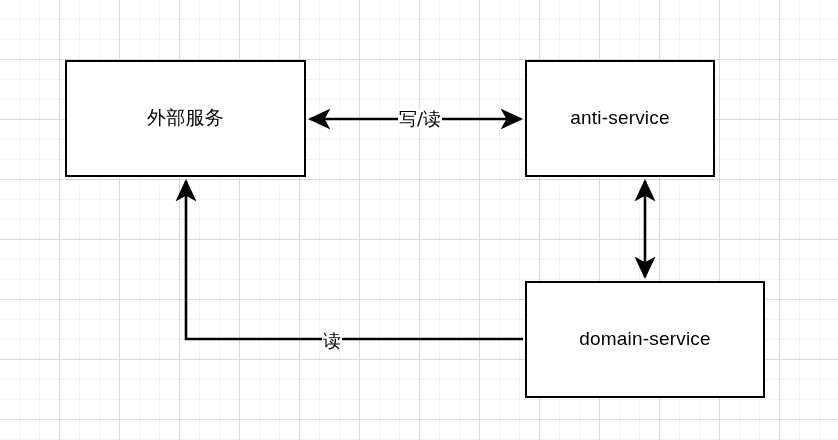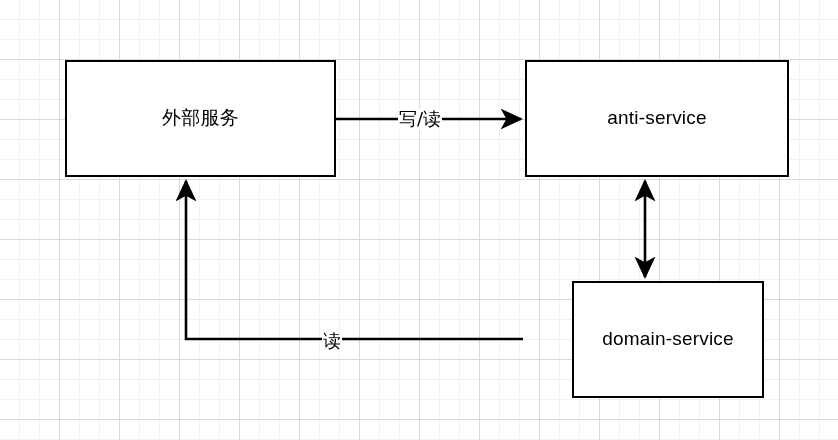--- a/index.html
+++ b/index.html
@@ -89,29 +89,29 @@
       anti-service --&gt;
     <line x1="310" y1="119" x2="521" y2="119" stroke="#000000" stroke-width="2.6" marker-start="url(#arrow-start)" marker-end="url(#arrow-end)"></line>
 
       domain-service --&gt;
     <line x1="645" y1="277" x2="645" y2="181" stroke="#000000" stroke-width="2.6" marker-start="url(#arrow-start)" marker-end="url(#arrow-end)"></line>
 
       external-service (elbow path) --&gt;
     <path d="M 523 339 L 186 339 L 186 181" fill="none" stroke="#000000" stroke-width="2.6" stroke-linejoin="miter" marker-end="url(#arrow-end)"></path>
   </svg>
 
-  <div class="node" style="left:65px; top:60px; width:271px; height:117px;">
+  <div class="node" style="left:65px; top:60px; width:241px; height:117px;">
     <span class="node-label cjk">外部服务</span>
   </div>
 
-  <div class="node" style="left:525px; top:60px; width:264px; height:117px;">
+  <div class="node" style="left:525px; top:60px; width:190px; height:117px;">
     <span class="node-label">anti-service</span>
   </div>
 
-  <div class="node" style="left:525px; top:281px; width:192px; height:117px;margin-left:47px;">
+  <div class="node" style="left:525px; top:281px; width:240px; height:117px;">
     <span class="node-label">domain-service</span>
   </div>
 
   <span class="edge-label cjk" style="left:420px; top:119px;">写/读</span>
 
   <span class="edge-label cjk" style="left:332px; top:341px;">读</span>
 
 </div>
 
 </body></html>

